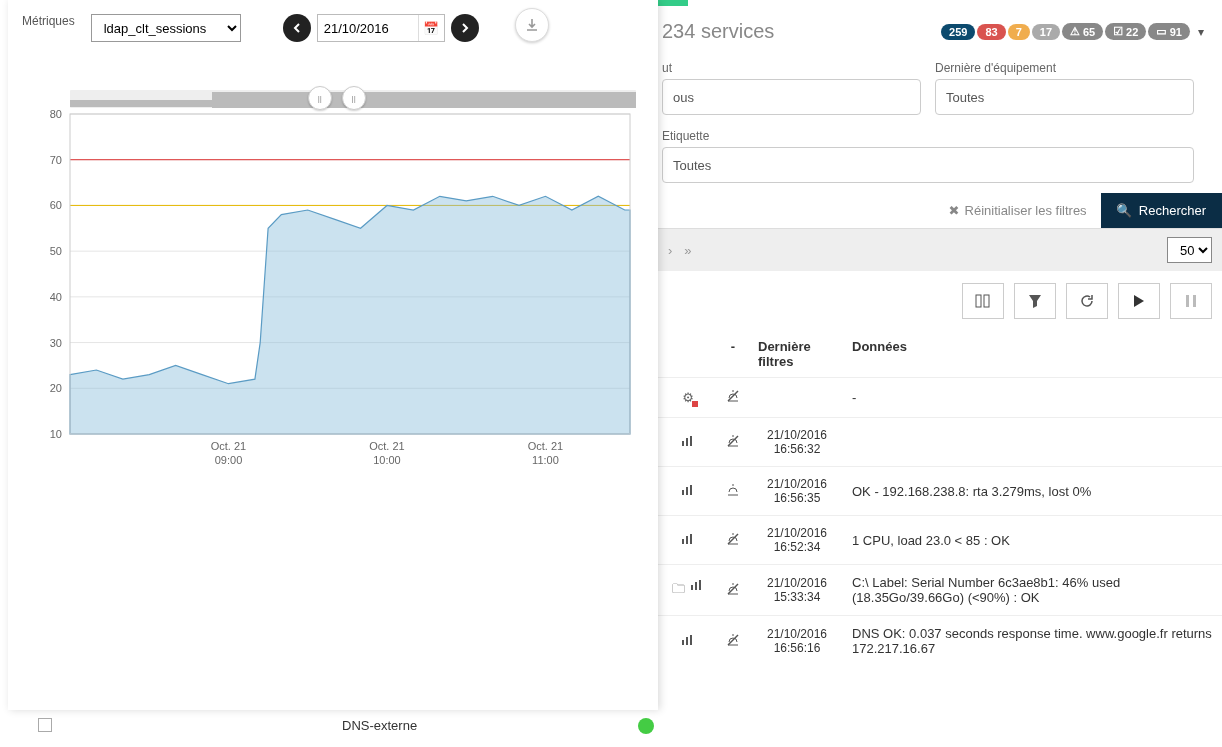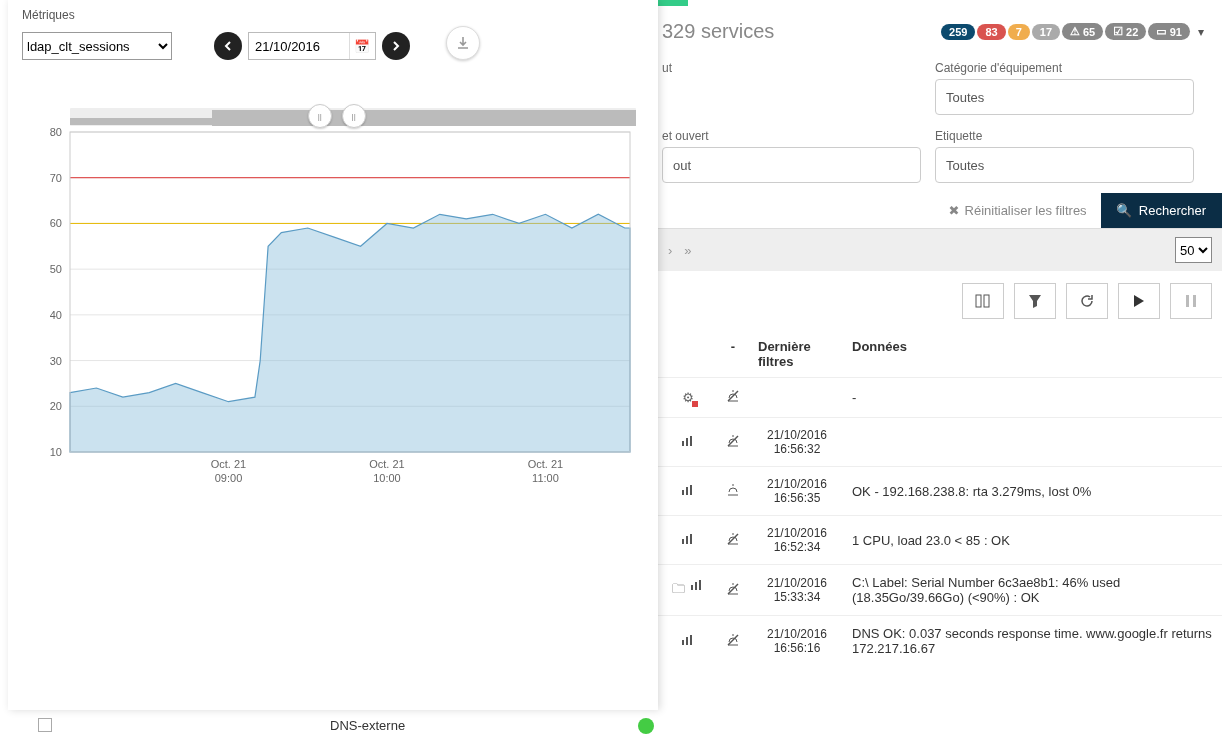--- a/index.html
+++ b/index.html
@@ -1,22 +1,22 @@
 <!DOCTYPE html>
 <html><head>
 <meta charset="utf-8">
 <style>
 * { box-sizing: border-box; margin: 0; padding: 0; font-family: Arial, Helvetica, sans-serif; }
 body { font-size: 13px; color: #333; background: #fff; width: 1222px; height: 747px; overflow: hidden; position: relative; }
 .panel-left { position: absolute; left: 8px; top: 0; width: 650px; height: 710px; background: #fff; box-shadow: 2px 0 8px rgba(0,0,0,0.15); z-index: 10; padding: 8px 14px; }
 .panel-right { position: absolute; left: 658px; top: 0; right: 0; height: 747px; background: #fff; }
 .ctrl-row { display: flex; align-items: flex-end; gap: 6px; }
-.ctrl-group { display: flex; flex-direction: column; gap: 10px; }
+.ctrl-group { display: flex; flex-direction: row; gap: 16px; }
 .ctrl-label { font-size: 12px; color: #555; }
-select { height: 28px; border: 1px solid #999; font-size: 13px; background:#fff; }
+select { height: 28px; border: 1px solid #999; font-size: 13px; background:#fff;padding-left:8px; }
 .sel-metric { width: 150px; }
 .sel-stat { width: 150px; }
 .nav-btn { width: 28px; height: 28px; border-radius: 50%; background: #222; color: #fff; border: none; display:flex; align-items:center; justify-content:center; cursor:pointer; font-size:12px;}
 .date-wrap { display:flex; align-items:center; border:1px solid #bbb; height:28px; }
 .date-input { border:none; height:26px; padding:0 6px; width:100px; font-size:13px; }
 .cal-icon { width:26px; height:26px; display:flex; align-items:center; justify-content:center; border-left:1px solid #ddd; color:#555;}
 .dl-btn { width:34px; height:34px; border-radius:50%; background:#fff; border:1px solid #ddd; box-shadow:0 1px 3px rgba(0,0,0,0.2); display:flex; align-items:center; justify-content:center; color:#999;}
 .chart-zone { margin-top: 48px; position: relative; }
 .mini { position:relative; height: 18px; margin-left: 48px; margin-right: 8px; background: #eee; border-radius:1px;}
 .mini-data { position:absolute; top:0; bottom:2px; background:#bbb; }
@@ -45,21 +45,21 @@
 .pager-ct { display:flex; gap:4px; align-items:center;}
 .page-sel { height:26px; border:1px solid #888;}
 .toolbar-row { display:flex; justify-content:flex-end; gap:10px; padding:12px 10px; }
 .tb-btn { width:42px; height:36px; border:1px solid #ccc; background:#fff; display:flex; align-items:center; justify-content:center; color:#555;}
 .hdr-row { display:flex; padding:8px 10px; font-weight:bold; color:#333; font-size:13px;}
 .col-a{width:40px;text-align:center;} .col-b{width:50px;text-align:center;} .col-c{width:78px;} .col-d{flex:1;}
 .data-row { display:flex; align-items:center; padding:10px 10px; border-top:1px solid #eee; font-size:13px;}
 .data-row .ic { color:#666; display:flex; gap:5px; justify-content:center;}
 .data-row .dt { font-size:12px; color:#333; text-align:center;}
 .data-row .det { color:#333; }
-.bottom-row { position:absolute; left:38px; top:718px; display:flex; align-items:flex-start; gap:8px; width: 1170px;}
+.bottom-row { position:absolute; left:38px; top:718px; display:flex; align-items:flex-start; gap:20px; width: 1170px;}
 .chk { width:14px; height:14px; border:1px solid #aaa; background:#fff;}
 .bottom-dot { width:16px; height:16px; border-radius:50%; background:#4c4; position:absolute; left: 600px; }
 .caret-menu { font-size: 12px; color:#555; padding:0 6px; }
 </style>
 </head>
 <body>
 
 <div class="panel-left">
   <div class="ctrl-row">
     <div class="ctrl-group">
@@ -123,21 +123,21 @@
         <line class="t-yel" x1="48" x2="608" y1="97.42857142857142" y2="97.42857142857142"></line>
         <path class="area-fill" d="M 48 266.57142857142856 L 74.41509433962264 262 L 100.83018867924528 271.1428571428571 L 127.24528301886792 266.57142857142856 L 153.66037735849056 257.42857142857144 L 180.0754716981132 266.57142857142856 L 206.49056603773585 275.7142857142857 L 232.9056603773585 271.1428571428571 L 238.188679245283 234.57142857142858 L 246.1132075471698 120.28571428571428 L 259.3207547169811 106.57142857142857 L 285.7358490566038 102.00000000000001 L 312.1509433962264 111.14285714285717 L 338.5660377358491 120.28571428571428 L 364.9811320754717 97.42857142857142 L 391.3962264150943 102.00000000000001 L 417.811320754717 88.28571428571428 L 444.2264150943396 92.85714285714286 L 470.6415094339623 88.28571428571428 L 497.0566037735849 97.42857142857142 L 523.4716981132076 88.28571428571428 L 549.8867924528302 102.00000000000001 L 576.3018867924528 88.28571428571428 L 602.7169811320755 102.00000000000001 L 608 102.00000000000001 L 608 326 L 48 326 Z"></path>
         <rect x="48" y="6" width="560" height="320" fill="none" stroke="#ccc"></rect>
       </svg>
   </div>
 </div>
 
 <div class="panel-right">
   <div class="top-accent"></div>
   <div class="svc-bar">
-    <span class="svc-title">329 services</span>
+    <span class="svc-title">234 services</span>
     <div class="badges" id="badges">
         <span class="badge b-green">
           <span>259</span>
         </span>
         <span class="badge b-red">
           <span>83</span>
         </span>
         <span class="badge b-yellow">
           <span>7</span>
         </span>
@@ -155,31 +155,28 @@
         <span class="badge b-dark">
           <span>▭</span>
           <span>91</span>
         </span>
         <span class="caret-menu">▾</span>
       </div>
   </div>
   <div class="filter-row">
     <div class="filter-col">
       <div class="filter-lbl">ut</div>
+      <input class="filter-inp" value="ous" style="">
     </div>
     <div class="filter-col">
-      <div class="filter-lbl">Catégorie d'équipement</div>
+      <div class="filter-lbl">Dernière d'équipement</div>
       <input class="filter-inp" value="Toutes" style="">
     </div>
   </div>
   <div class="filter-row">
-    <div class="filter-col">
-      <div class="filter-lbl">et ouvert</div>
-      <input class="filter-inp" value="out" style="">
-    </div>
     <div class="filter-col">
       <div class="filter-lbl">Etiquette</div>
       <input class="filter-inp" value="Toutes" style="">
     </div>
   </div>
   <div class="actions-row">
     <button class="btn-reset">
         <span>✖</span>
         <span>Réinitialiser les filtres</span>
       </button>

